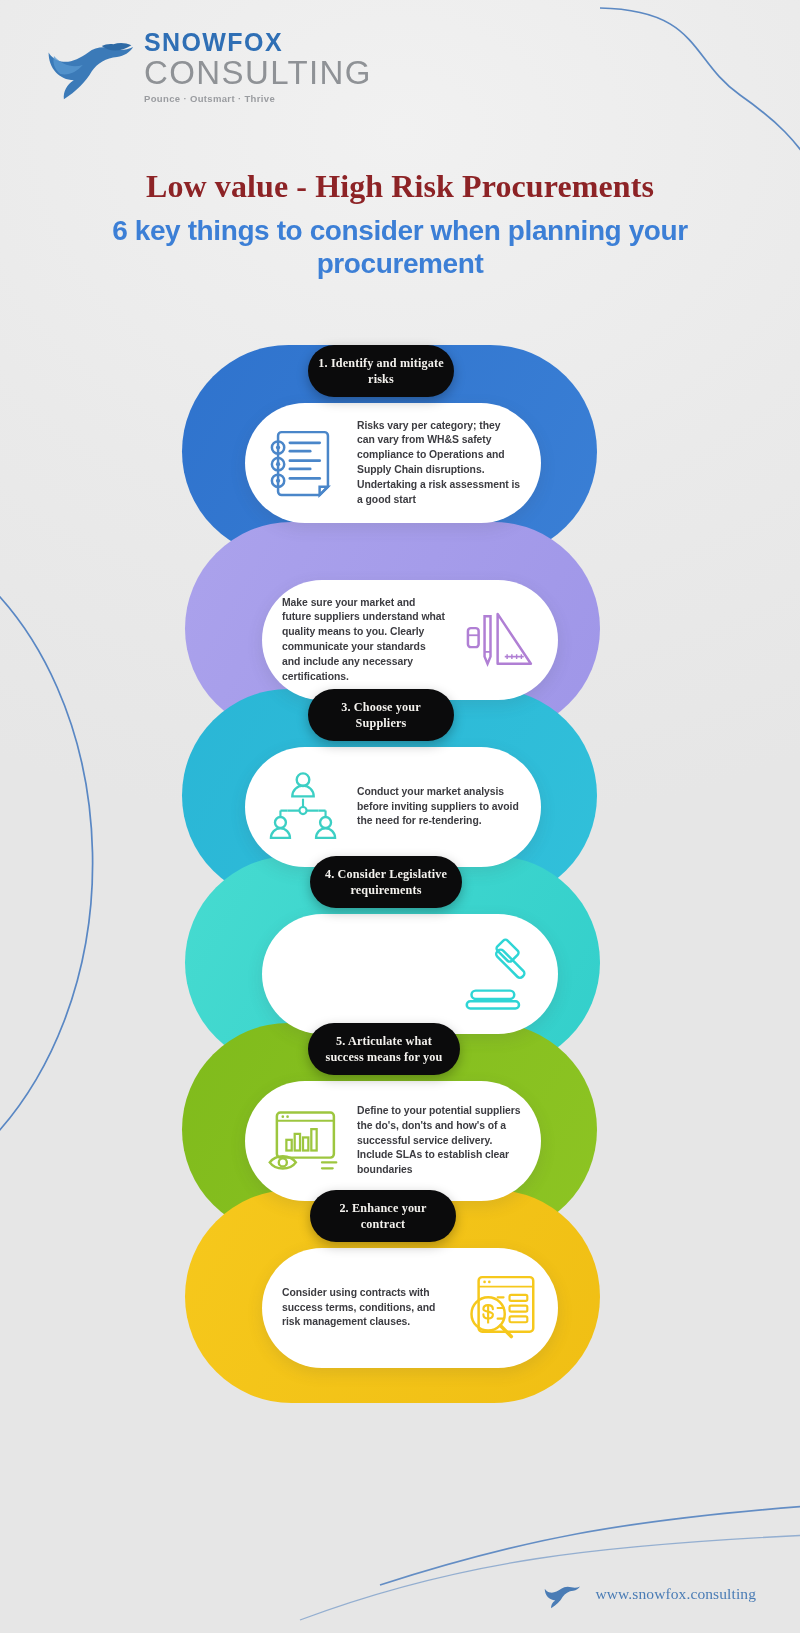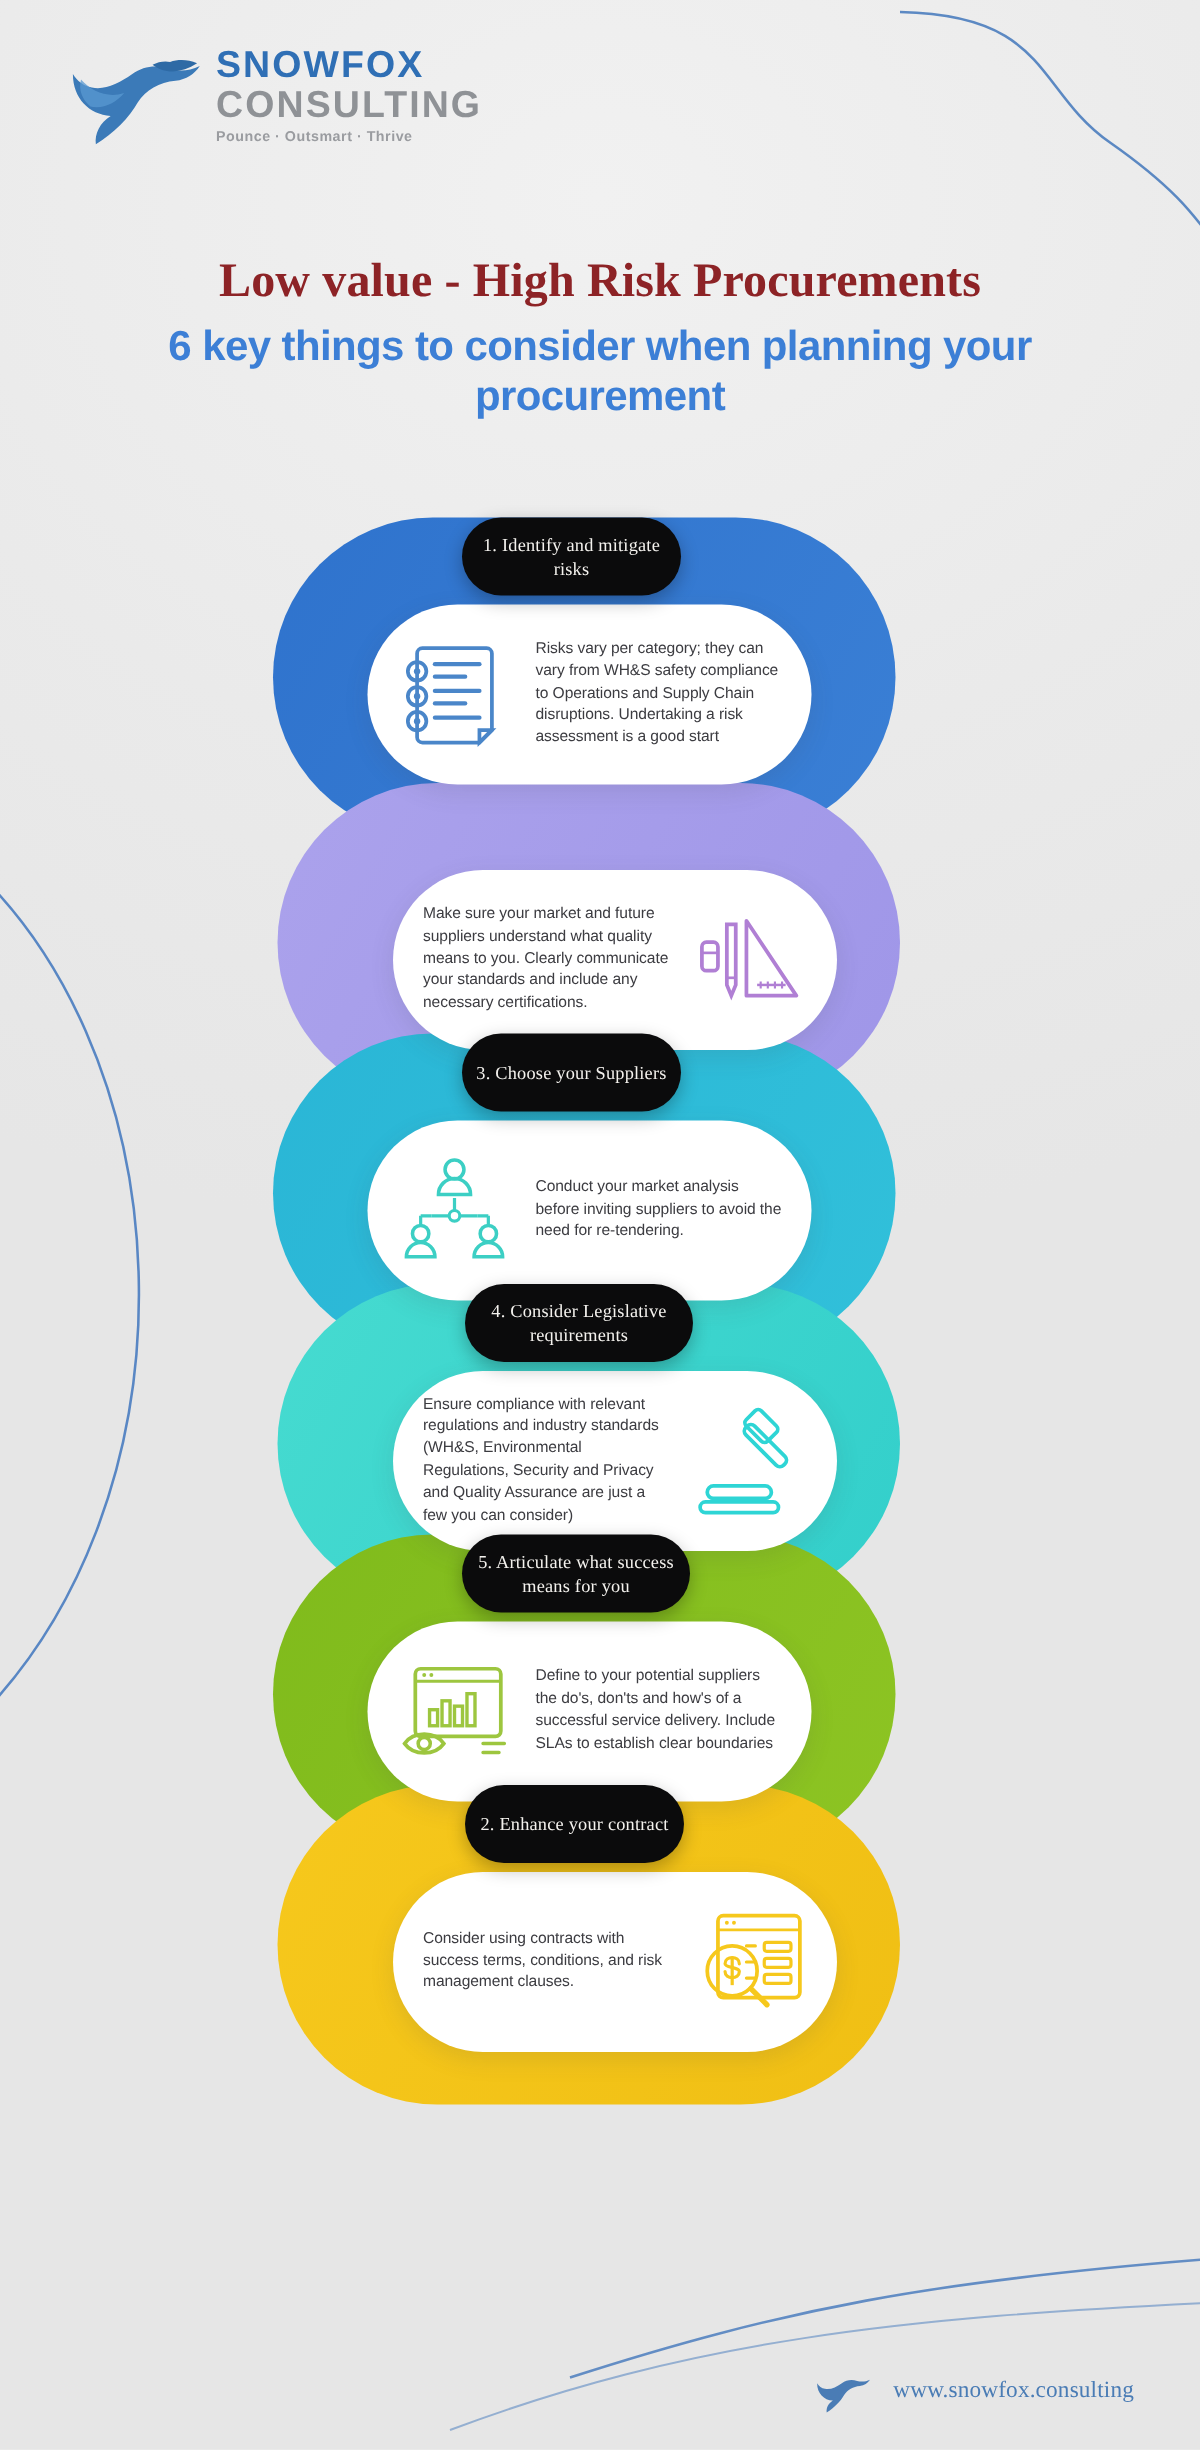--- a/index.html
+++ b/index.html
@@ -30,21 +30,21 @@
     left: 36px; top: 26px;
     display: flex; align-items: center; 
   }
   .logo-mark { width: 108px; height: 72px; flex: none; }
   .logo-text { padding-top: 4px; }
   .logo-name1 {
     font-size: 25px; font-weight: bold; letter-spacing: 1.4px;
     color: #2f6fb5; line-height: 1.02;
   }
   .logo-name2 {
-    font-size: 25px; font-weight: bold; letter-spacing: 1.4px;
+    font-size: 33px; font-weight: normal; letter-spacing: 1.4px;
     color: #8f9296; line-height: 1.05;
   }
   .logo-tag {
     font-size: 9.5px; font-weight: bold; letter-spacing: 0.35px;
     color: #9a9ca0; margin-top: 3px;
   }
 
   
   .eyebrow {
     position: absolute; left: 0; right: 0; top: 168px;
@@ -56,21 +56,21 @@
   .headline {
     position: absolute; left: 34px; right: 34px; top: 214px;
     text-align: center;
     font-weight: bold; font-size: 28px;
     line-height: 1.18;
     color: #3c7fd6;
     letter-spacing: -0.4px;
   }
 
   
-  .flow { position: absolute; left: 0; top: 345px; width: 800px; height: 1110px; }
+  .flow { position: absolute; left: 0; top: 345px; width: 800px; height: 1110px; font-weight: bold; }
 
   .step { position: absolute; left: 0; width: 800px; height: 300px; }
 
   
   .ribbon {
     position: absolute;
     width: 415px; height: 213px;
     border-radius: 110px;
     z-index: 1;
   }
@@ -245,21 +245,20 @@
       <div class="pill wide">
         <span>4. Consider Legislative requirements</span>
       </div>
       <div class="card icon-right">
         <svg class="card-icon" viewBox="0 0 64 64" style="color: rgb(46, 213, 213);">
           <rect x="30" y="6" width="17" height="12" rx="2.5" transform="rotate(45 38 12)" fill="none" stroke="currentColor" stroke-width="2.1"></rect>
           <rect x="26" y="20" width="30" height="7" rx="3" transform="rotate(45 41 23)" fill="none" stroke="currentColor" stroke-width="2.1"></rect>
           <rect x="8" y="46" width="36" height="7" rx="3.5" fill="none" stroke="currentColor" stroke-width="2.1"></rect>
           <rect x="4" y="55" width="44" height="6" rx="3" fill="none" stroke="currentColor" stroke-width="2.1"></rect>
         </svg>
-        <div class="card-text">Ensure compliance with relevant regulations and industry standards (WH&amp;S, Environmental Regulations, Security and Privacy and Quality Assurance are just a few you can consider)</div>
       </div>
     </div>
 
     <div class="step right" style="top:678px;">
       <div class="ribbon" style="background: linear-gradient(120deg, rgb(128, 187, 28), rgb(141, 196, 35));"></div>
       <div class="pill wide">
         <span>5. Articulate  what success means for you</span>
       </div>
       <div class="card icon-left">
         <svg class="card-icon" viewBox="0 0 64 64" style="color: rgb(157, 198, 63);">

